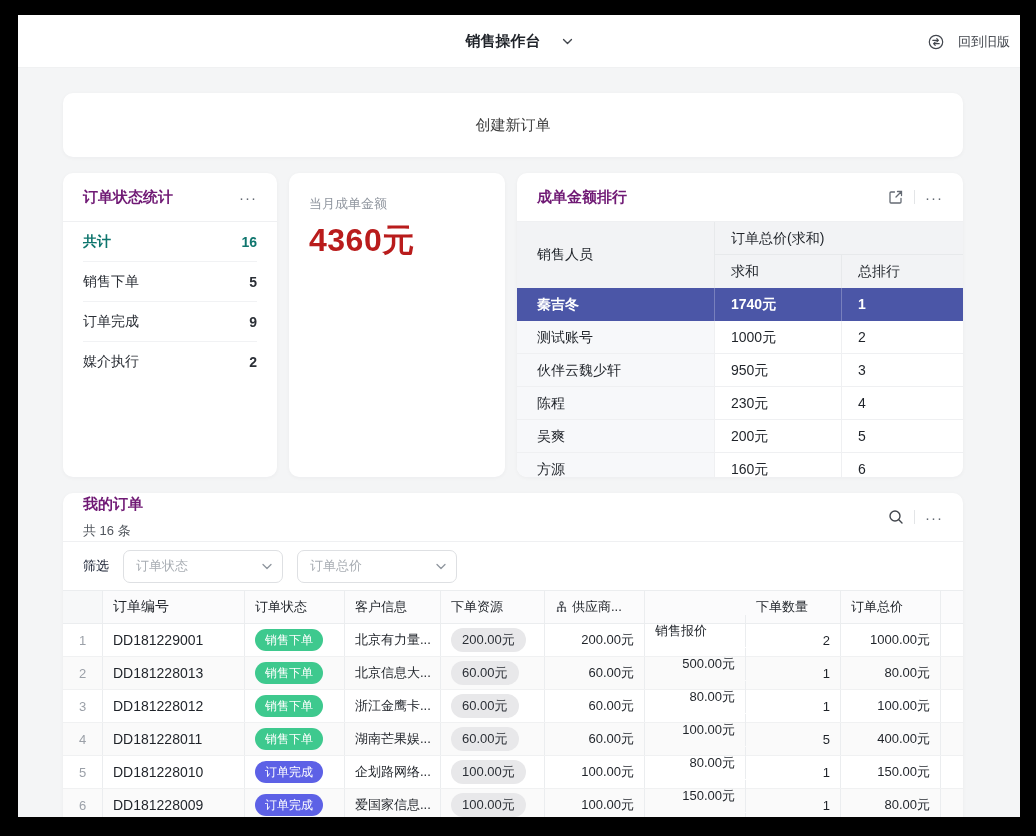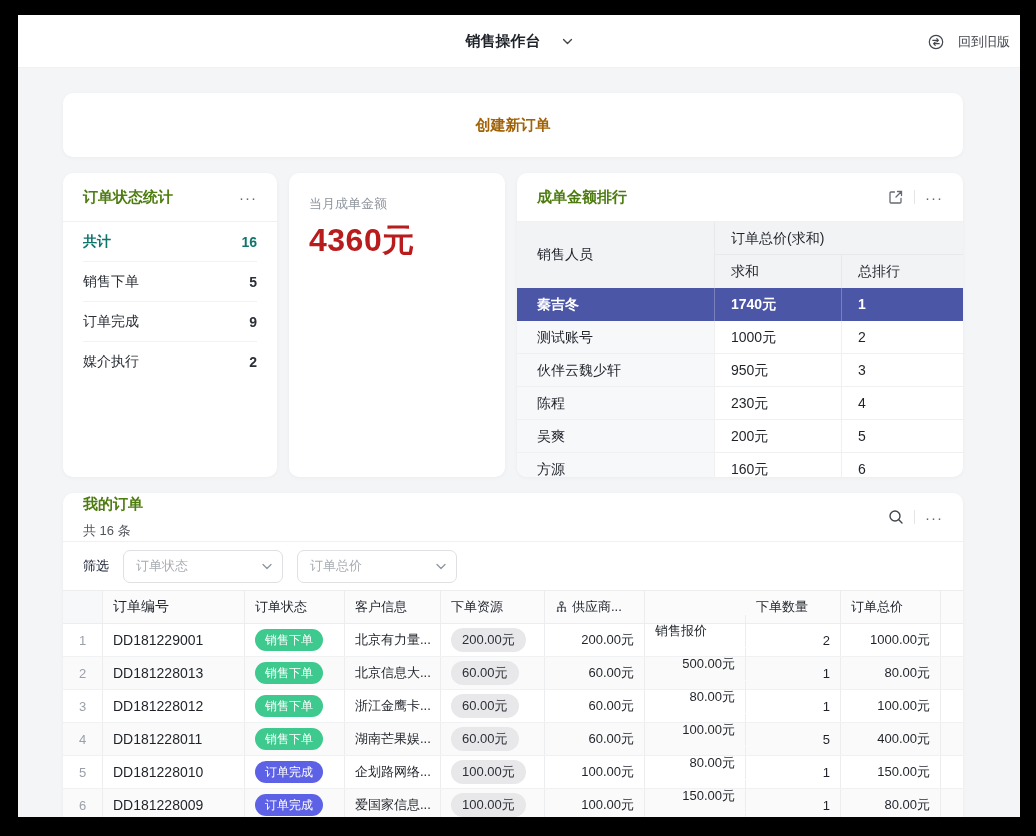--- a/index.html
+++ b/index.html
@@ -10,26 +10,26 @@
   
   .topbar { position:absolute; left:0; top:0; width:100%; height:53px; background:#fff; border-bottom:1px solid #f0f1f2; }
   .topbar-title { position:absolute; left:50%; top:0; transform:translateX(-50%); height:53px; display:flex; align-items:center; gap:22px; font-size:15px; font-weight:700; color:#1f2329; cursor:pointer; }
   .back-link { position:absolute; right:10px; top:0; height:53px; display:flex; align-items:center; gap:14px; font-size:13px; color:#42464d; cursor:pointer; white-space:nowrap; }
 
   .body { position:absolute; left:0; top:53px; width:100%; height:749px; }
 
   .card { position:absolute; background:#fff; border-radius:10px; box-shadow:0 1px 4px rgba(31,35,41,.04); overflow:hidden; }
 
   
-  .create-card { left:45px; top:25px; width:900px; height:64px; display:flex; align-items:center; justify-content:center; font-size:15px; font-weight:700; color:#a16207; cursor:pointer; }
+  .create-card { left:45px; top:25px; width:900px; height:64px; display:flex; align-items:center; justify-content:center; font-size:15px; font-weight:400; color:#404040; cursor:pointer; }
 
   
   .status-card { left:45px; top:105px; width:214px; height:304px; }
   .card-head { display:flex; align-items:center; justify-content:space-between; height:49px; padding:0 20px; border-bottom:1px solid #eff0f2; }
-  .card-title { font-size:15px; font-weight:700; color:#4d7c0f; }
+  .card-title { font-size:15px; font-weight:700; color:#701a75; }
   .head-icons { display:flex; align-items:center; gap:10px; color:#646a73; }
   .more-dots { font-size:15px; letter-spacing:1px; color:#646a73; cursor:pointer; line-height:1; }
   .stat-row { display:flex; align-items:center; justify-content:space-between; height:40px; margin:0 20px; border-bottom:1px solid #f1f2f4; font-size:14px; color:#2b2f36; }
   .stat-row:last-child { border-bottom:none; }
   .stat-row.bold .stat-label, .stat-row.bold .stat-value { font-weight:700; color:#0f766e; }
   .stat-value { font-weight:600; }
 
   
   .amount-card { left:271px; top:105px; width:216px; height:304px; padding:22px 20px; }
   .amount-label { font-size:13px; color:#8f959e; margin-bottom:6px; }

